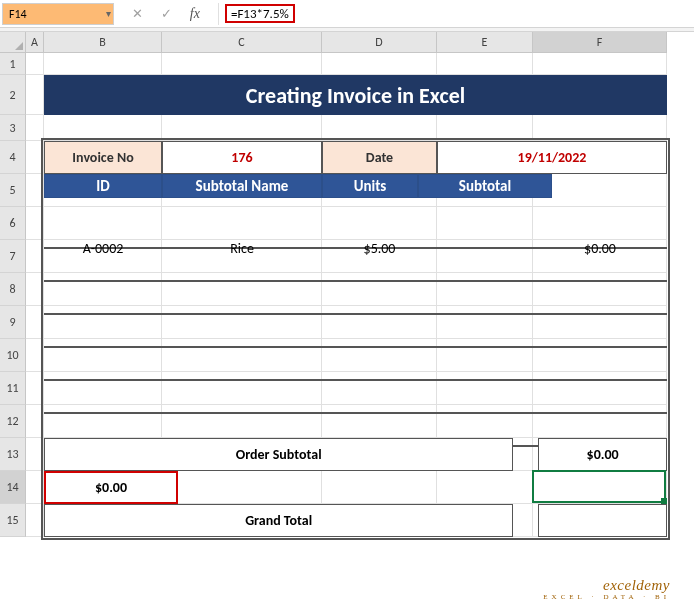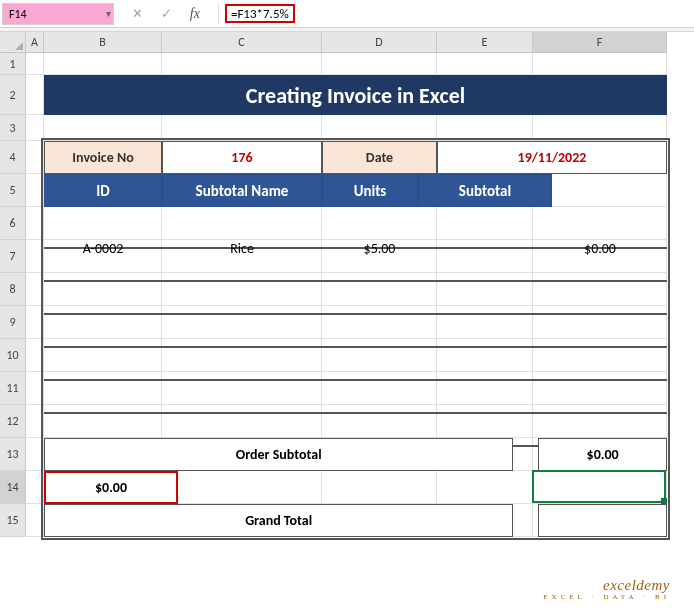--- a/index.html
+++ b/index.html
@@ -22,21 +22,21 @@
     background: #fff;
   }
   .namebox {
     width: 112px;
     height: 22px;
     margin-left: 2px;
     border: 1px solid #cfcfcf;
     display: flex;
     align-items: center;
     padding: 0 6px;
-    background: #f9a8d4;
+    background: #fdba74;
     position: relative;
     font-size: 12px;
   }
   .namebox .dd {
     position: absolute;
     right: 2px;
     color: #666;
     font-size: 10px;
   }
   .fb-icons {
@@ -153,21 +153,21 @@
     font-weight: 700;
     font-size: 14px;
     border: 1px solid #555;
   }
   .ih-lbl { background: #fbe5d6; color: #333; }
   .ih-val { background: #fff; color: #c00000; }
 
   .table-head {
     position: absolute;
     left: 0; top: 121px;
-    width: 623px; height: 33px;
+    width: 623px; height: 24px;
     display: flex;
   }
   .table-head > div {
     background: #2f5597; color: #fff;
     font-weight: 700; font-size: 15px;
     display: flex; align-items: center; justify-content: center;
     border: 1px solid #2c4f8a;
   }
 
   .data-rows {

